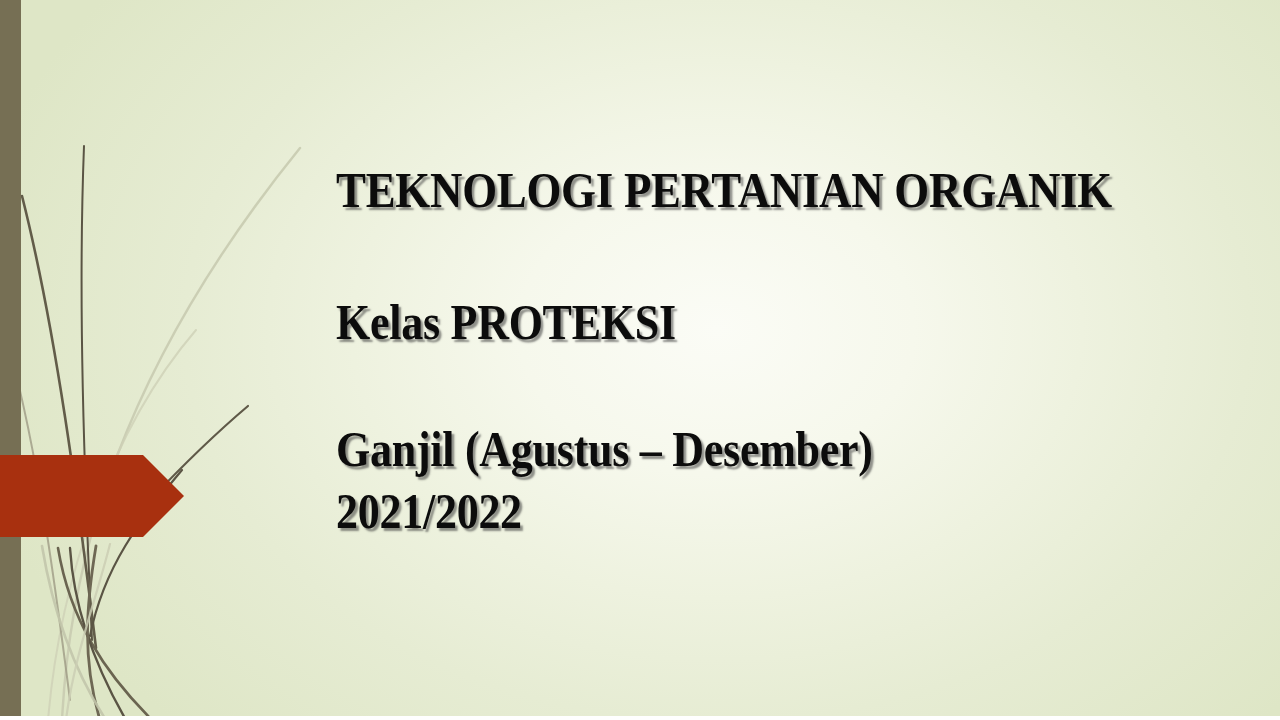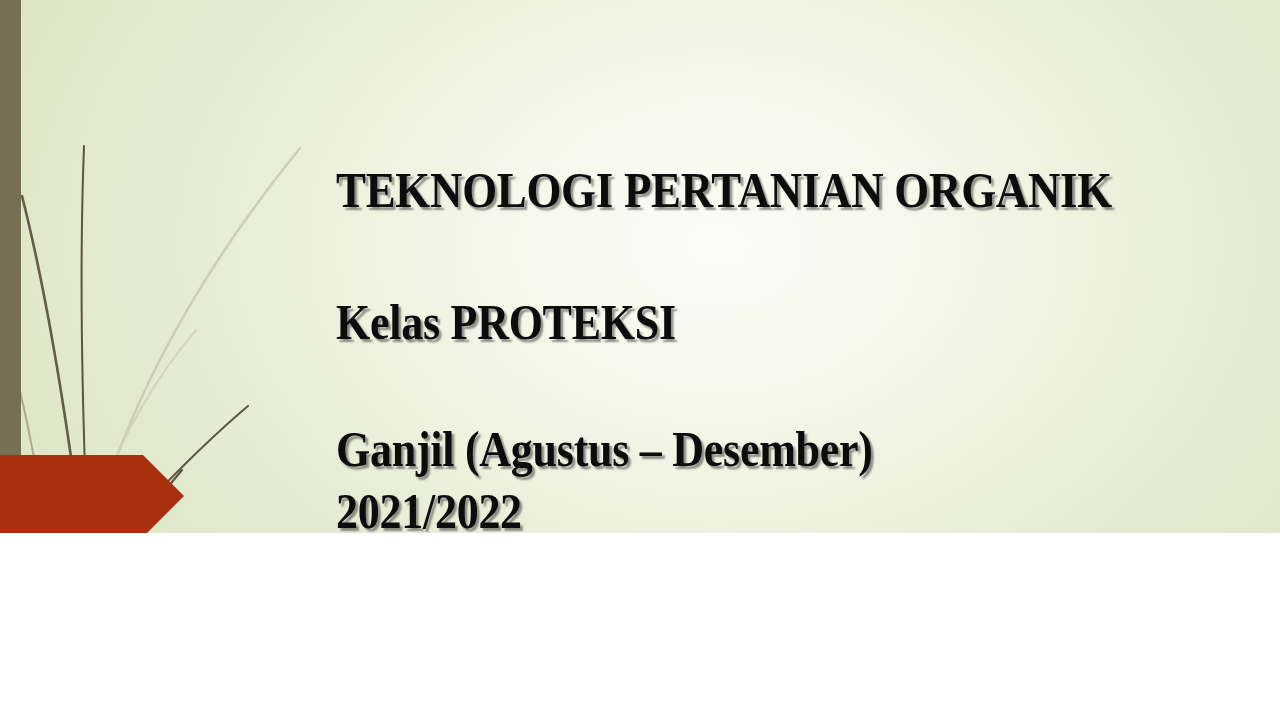--- a/index.html
+++ b/index.html
@@ -9,21 +9,21 @@
     background: #ffffff;
   }
   body {
     font-family: "Liberation Serif", serif;
   }
 
   
   .slide {
     position: relative;
     width: 1280px;
-    height: 533px;
+    height: 716px;
     overflow: hidden;
     background: #E2E9CC;
   }
 
   
   .slide-bg {
     position: absolute;
     inset: 0;
     background:
       radial-gradient(ellipse 760px 560px at 56% 46%,

